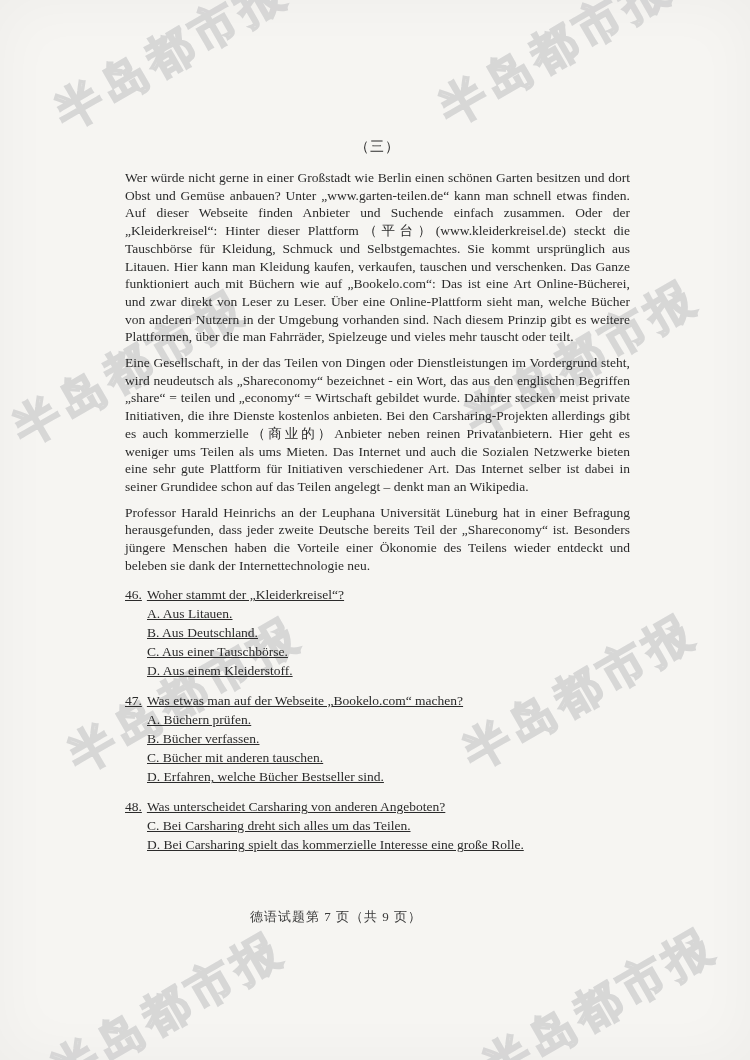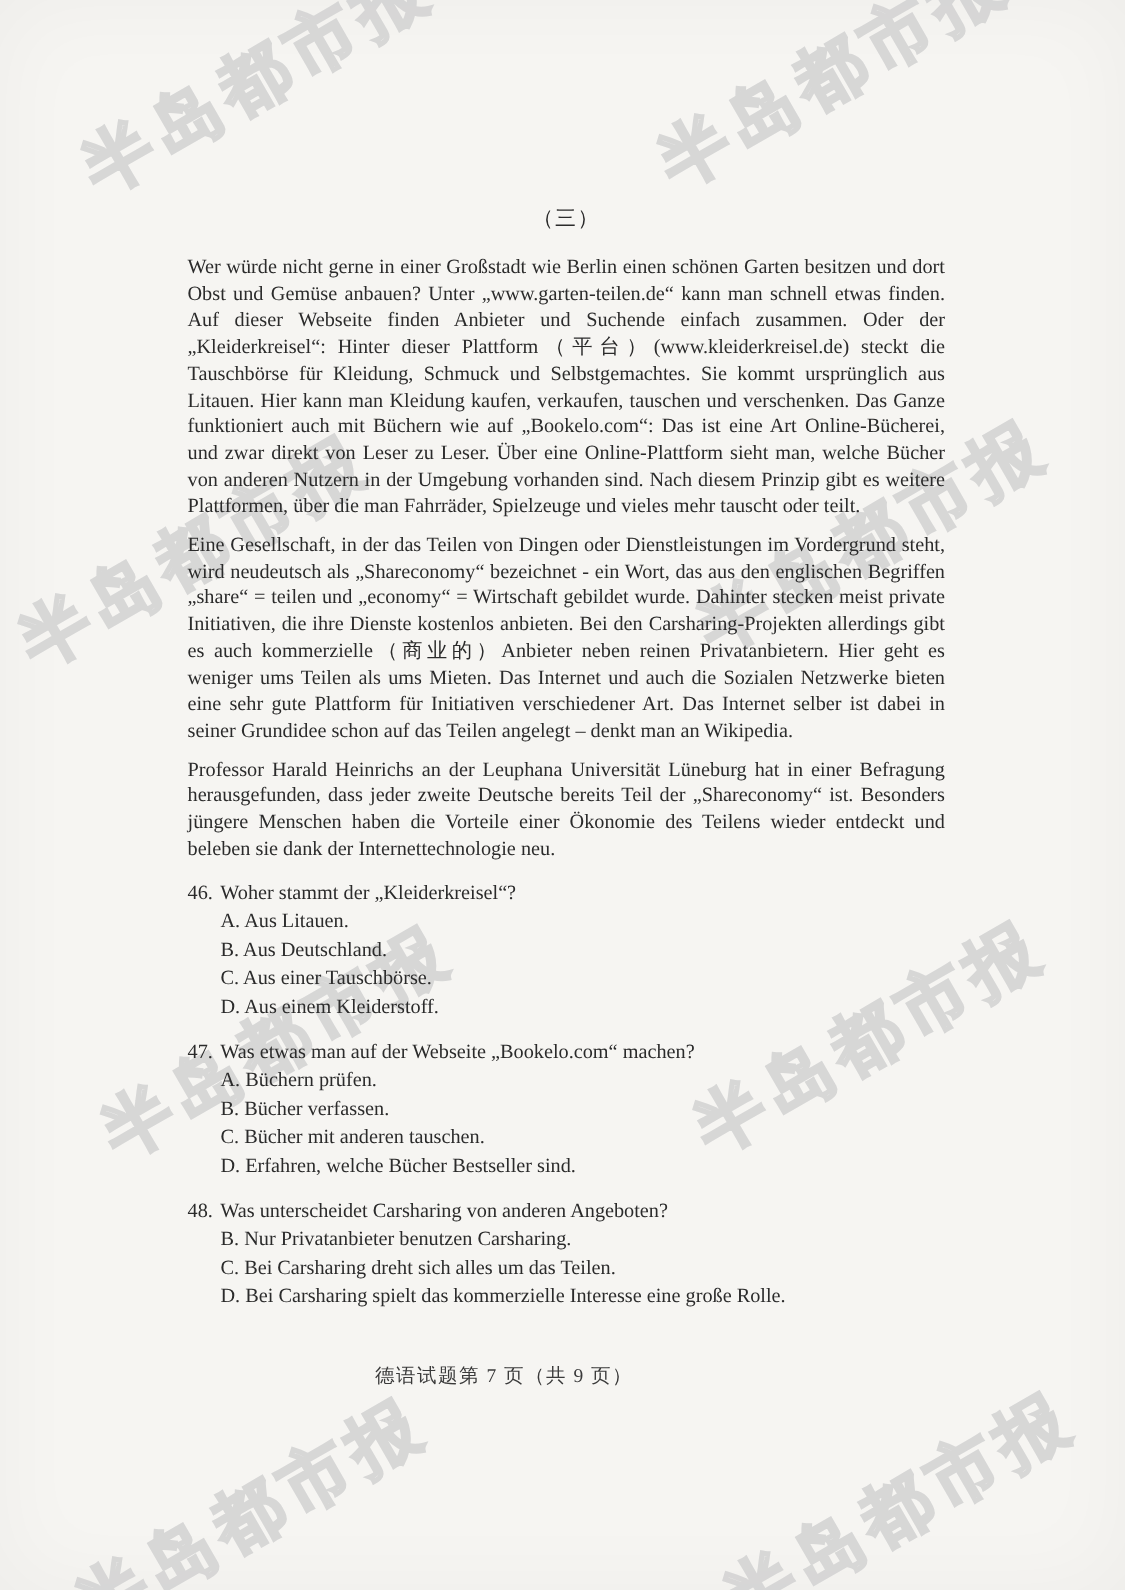--- a/index.html
+++ b/index.html
@@ -56,21 +56,21 @@
     height:18px;line-height:18px;
     margin-bottom:13px;
     letter-spacing:1px;
   }
   .para{
     margin:0 0 8px 0;
     line-height:17.7px;
     text-align:justify;
     text-justify:inter-word;
   }
-  .questions{margin-top:2px;}
+  .questions{margin-top:2px;text-decoration:underline;}
   .question{margin-top:11px;}
   .q-line{line-height:19px;}
   .q-num{margin-right:5px;}
   .q-opts{padding-left:22px;}
   .opt{line-height:19px;}
   
   .footer{
     position:absolute;z-index:1;
     left:0;top:908px;width:672px;
     text-align:center;
@@ -127,21 +127,20 @@
           <div class="opt">C. Bücher mit anderen tauschen.</div>
           <div class="opt">D. Erfahren, welche Bücher Bestseller sind.</div>
         </div>
       </div>
 
       <div class="question">
         <div class="q-line">
           <span class="q-num">48.</span><span class="q-text">Was unterscheidet Carsharing von anderen Angeboten?</span>
         </div>
         <div class="q-opts">
-          <div class="opt">B. Nur Privatanbieter benutzen Carsharing.</div>
           <div class="opt">C. Bei Carsharing dreht sich alles um das Teilen.</div>
           <div class="opt">D. Bei Carsharing spielt das kommerzielle Interesse eine große Rolle.</div>
         </div>
       </div>
 
     </div>
   </div>
 
   <div class="footer">德语试题第 7 页（共 9 页）</div>
 

